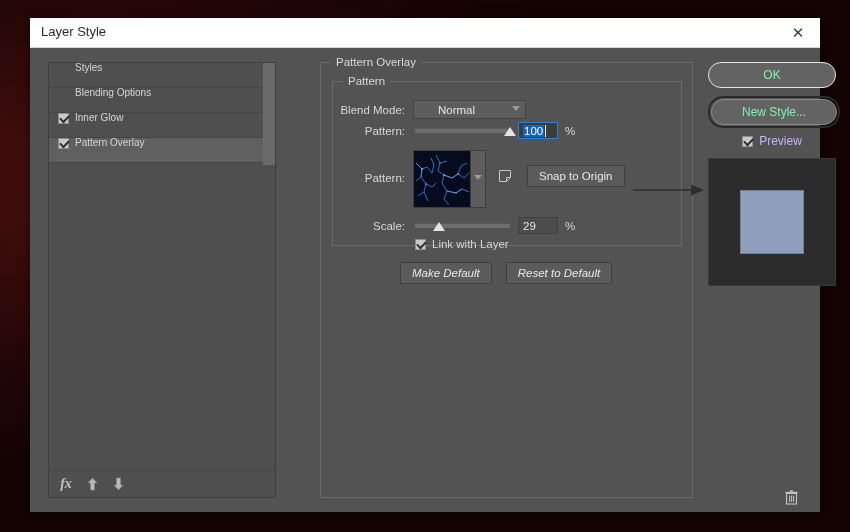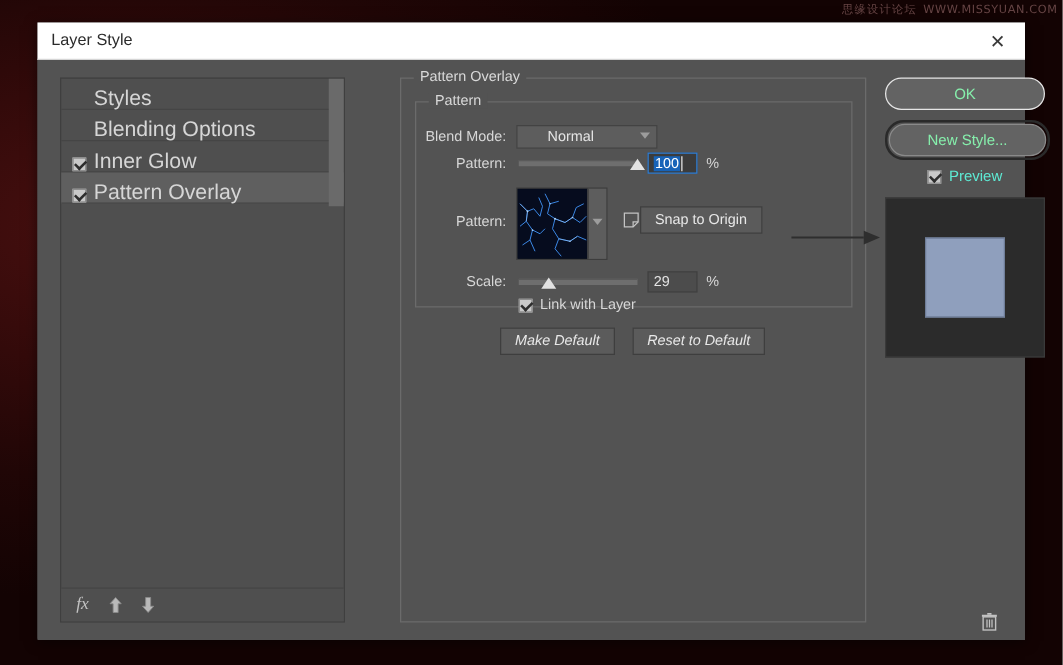--- a/index.html
+++ b/index.html
@@ -66,23 +66,23 @@
     width: 228px; height: 436px;
     background: #4f4f4f;
     border: 1px solid #3f3f3f;
     box-sizing: border-box;
   }
   .styles-list { position: absolute; left: 0; top: 0; right: 0; }
   .style-item {
     position: relative;
     height: 25px;
     border-bottom: 1px solid #454545;
-    display: flex; align-items: flex-end;
+    display: flex; align-items: flex-start;
     padding-left: 9px;
-    font-size: 17px;
+    font-size: 10px;
     color: #d6d6d6;
     box-sizing: border-box;
     cursor: pointer;
   }
   .style-item.selected { background: #5f5f5f; }
   .style-item .cb {
     width: 11px; height: 11px;
     margin-right: 6px;
     background: #c9c9c9;
     border: 1px solid #8f8f8f;
@@ -105,21 +105,21 @@
     position: absolute; right: 0; top: 0;
     width: 12px; height: 102px;
     background: #6a6a6a;
   }
 
   .styles-toolbar {
     position: absolute; left: 0; right: 0; bottom: 0;
     height: 26px;
     background: #4f4f4f;
     border-top: 1px solid #454545;
-    display: flex; align-items: center;
+    display: flex; align-items: center; font-weight: bold;
   }
   .tb-icon {
     width: 26px; height: 24px;
     display: flex; align-items: center; justify-content: center;
     color: #b9b9b9;
     cursor: pointer;
   }
   .tb-icon:first-child { margin-left: 4px; }
   .tb-icon.right { margin-left: auto; margin-right: 6px; }
   .tb-icon svg { display: block; }
@@ -272,21 +272,21 @@
     border: 1px solid #3e3e3e;
     color: #e8e8e8;
     font-size: 11.5px;
     height: 22px;
     padding: 0 11px;
     box-sizing: border-box;
     display: flex; align-items: center; justify-content: center;
     cursor: pointer;
     font-family: "Liberation Sans", sans-serif;
   }
-  .snap-btn { margin-left: 0; margin-top: 15px; }
+  .snap-btn { margin-left: 15px; margin-top: 15px; }
 
   
   .r-scale { left: 0; top: 155px; }
   .r-scale .lab { width: 85px; }
   .r-link { left: 95px; top: 176px; }
   .chk {
     width: 11px; height: 11px;
     background: #c9c9c9;
     border: 1px solid #8f8f8f;
     position: relative;
@@ -336,21 +336,21 @@
     width: 132px;
     box-sizing: border-box;
     margin-bottom: 6px;
   }
   .focus-wrap .rbtn { margin-bottom: 0; width: 126px; }
 
   .preview-row {
     display: flex; align-items: center; justify-content: center;
     margin-top: 4px; margin-bottom: 10px;
   }
-  .preview-row .chk-label { font-size: 12px; color: #5eead4; }
+  .preview-row .chk-label { font-size: 12px; color: #c4b5fd; }
 
   .preview-box {
     width: 128px; height: 128px;
     background: #2b2b2b;
     border: 1px solid #3a3a3a;
     box-sizing: border-box;
     display: flex; align-items: center; justify-content: center;
   }
   .preview-box .sq {
     width: 64px; height: 64px;
@@ -365,23 +365,20 @@
     left: 603px; top: 136px;
     width: 72px; height: 12px;
   }
   .arrow-annot svg { display: block; }
 </style>
 </head>
 <body>
 
 <div id="root">
 
-  <div class="watermark">
-    <span class="wm-cn">思缘设计论坛</span><span class="wm-url">WWW.MISSYUAN.COM</span>
-  </div>
 
   <div class="dialog">
 
     <div class="titlebar">
       <div class="title">Layer Style</div>
       <div class="close-btn">✕</div>
     </div>
 
     <div class="body">
 

